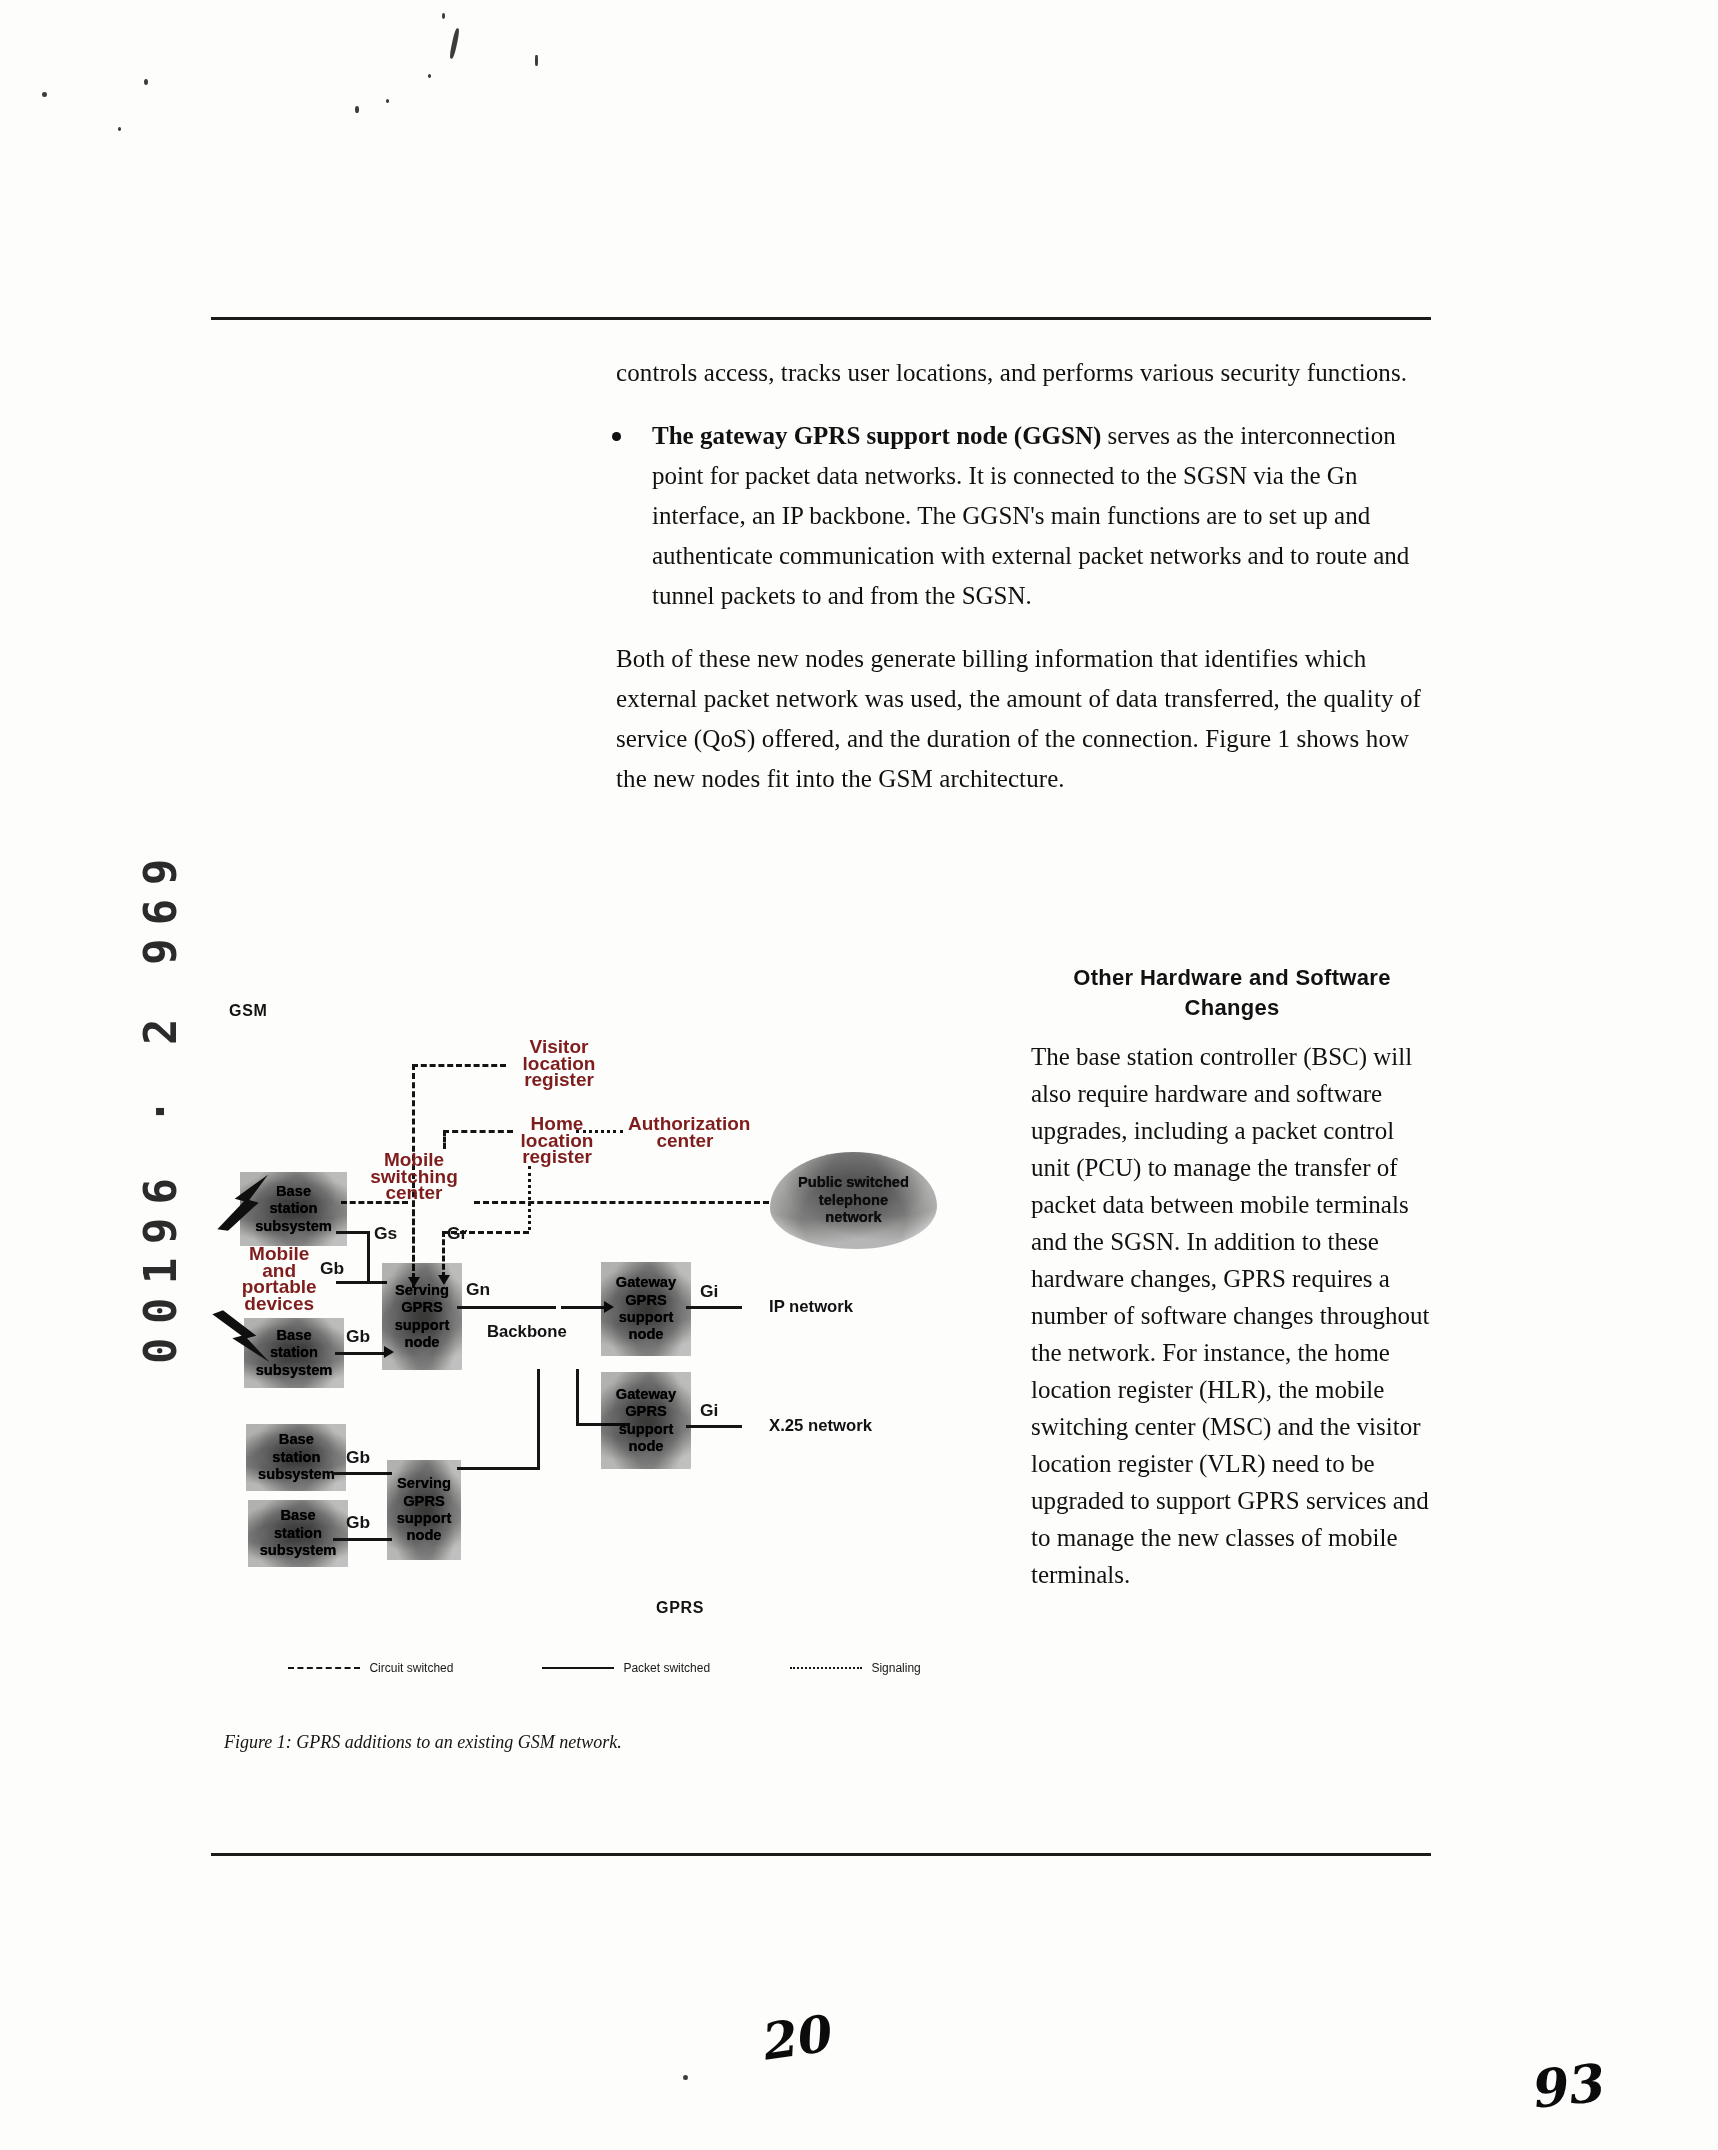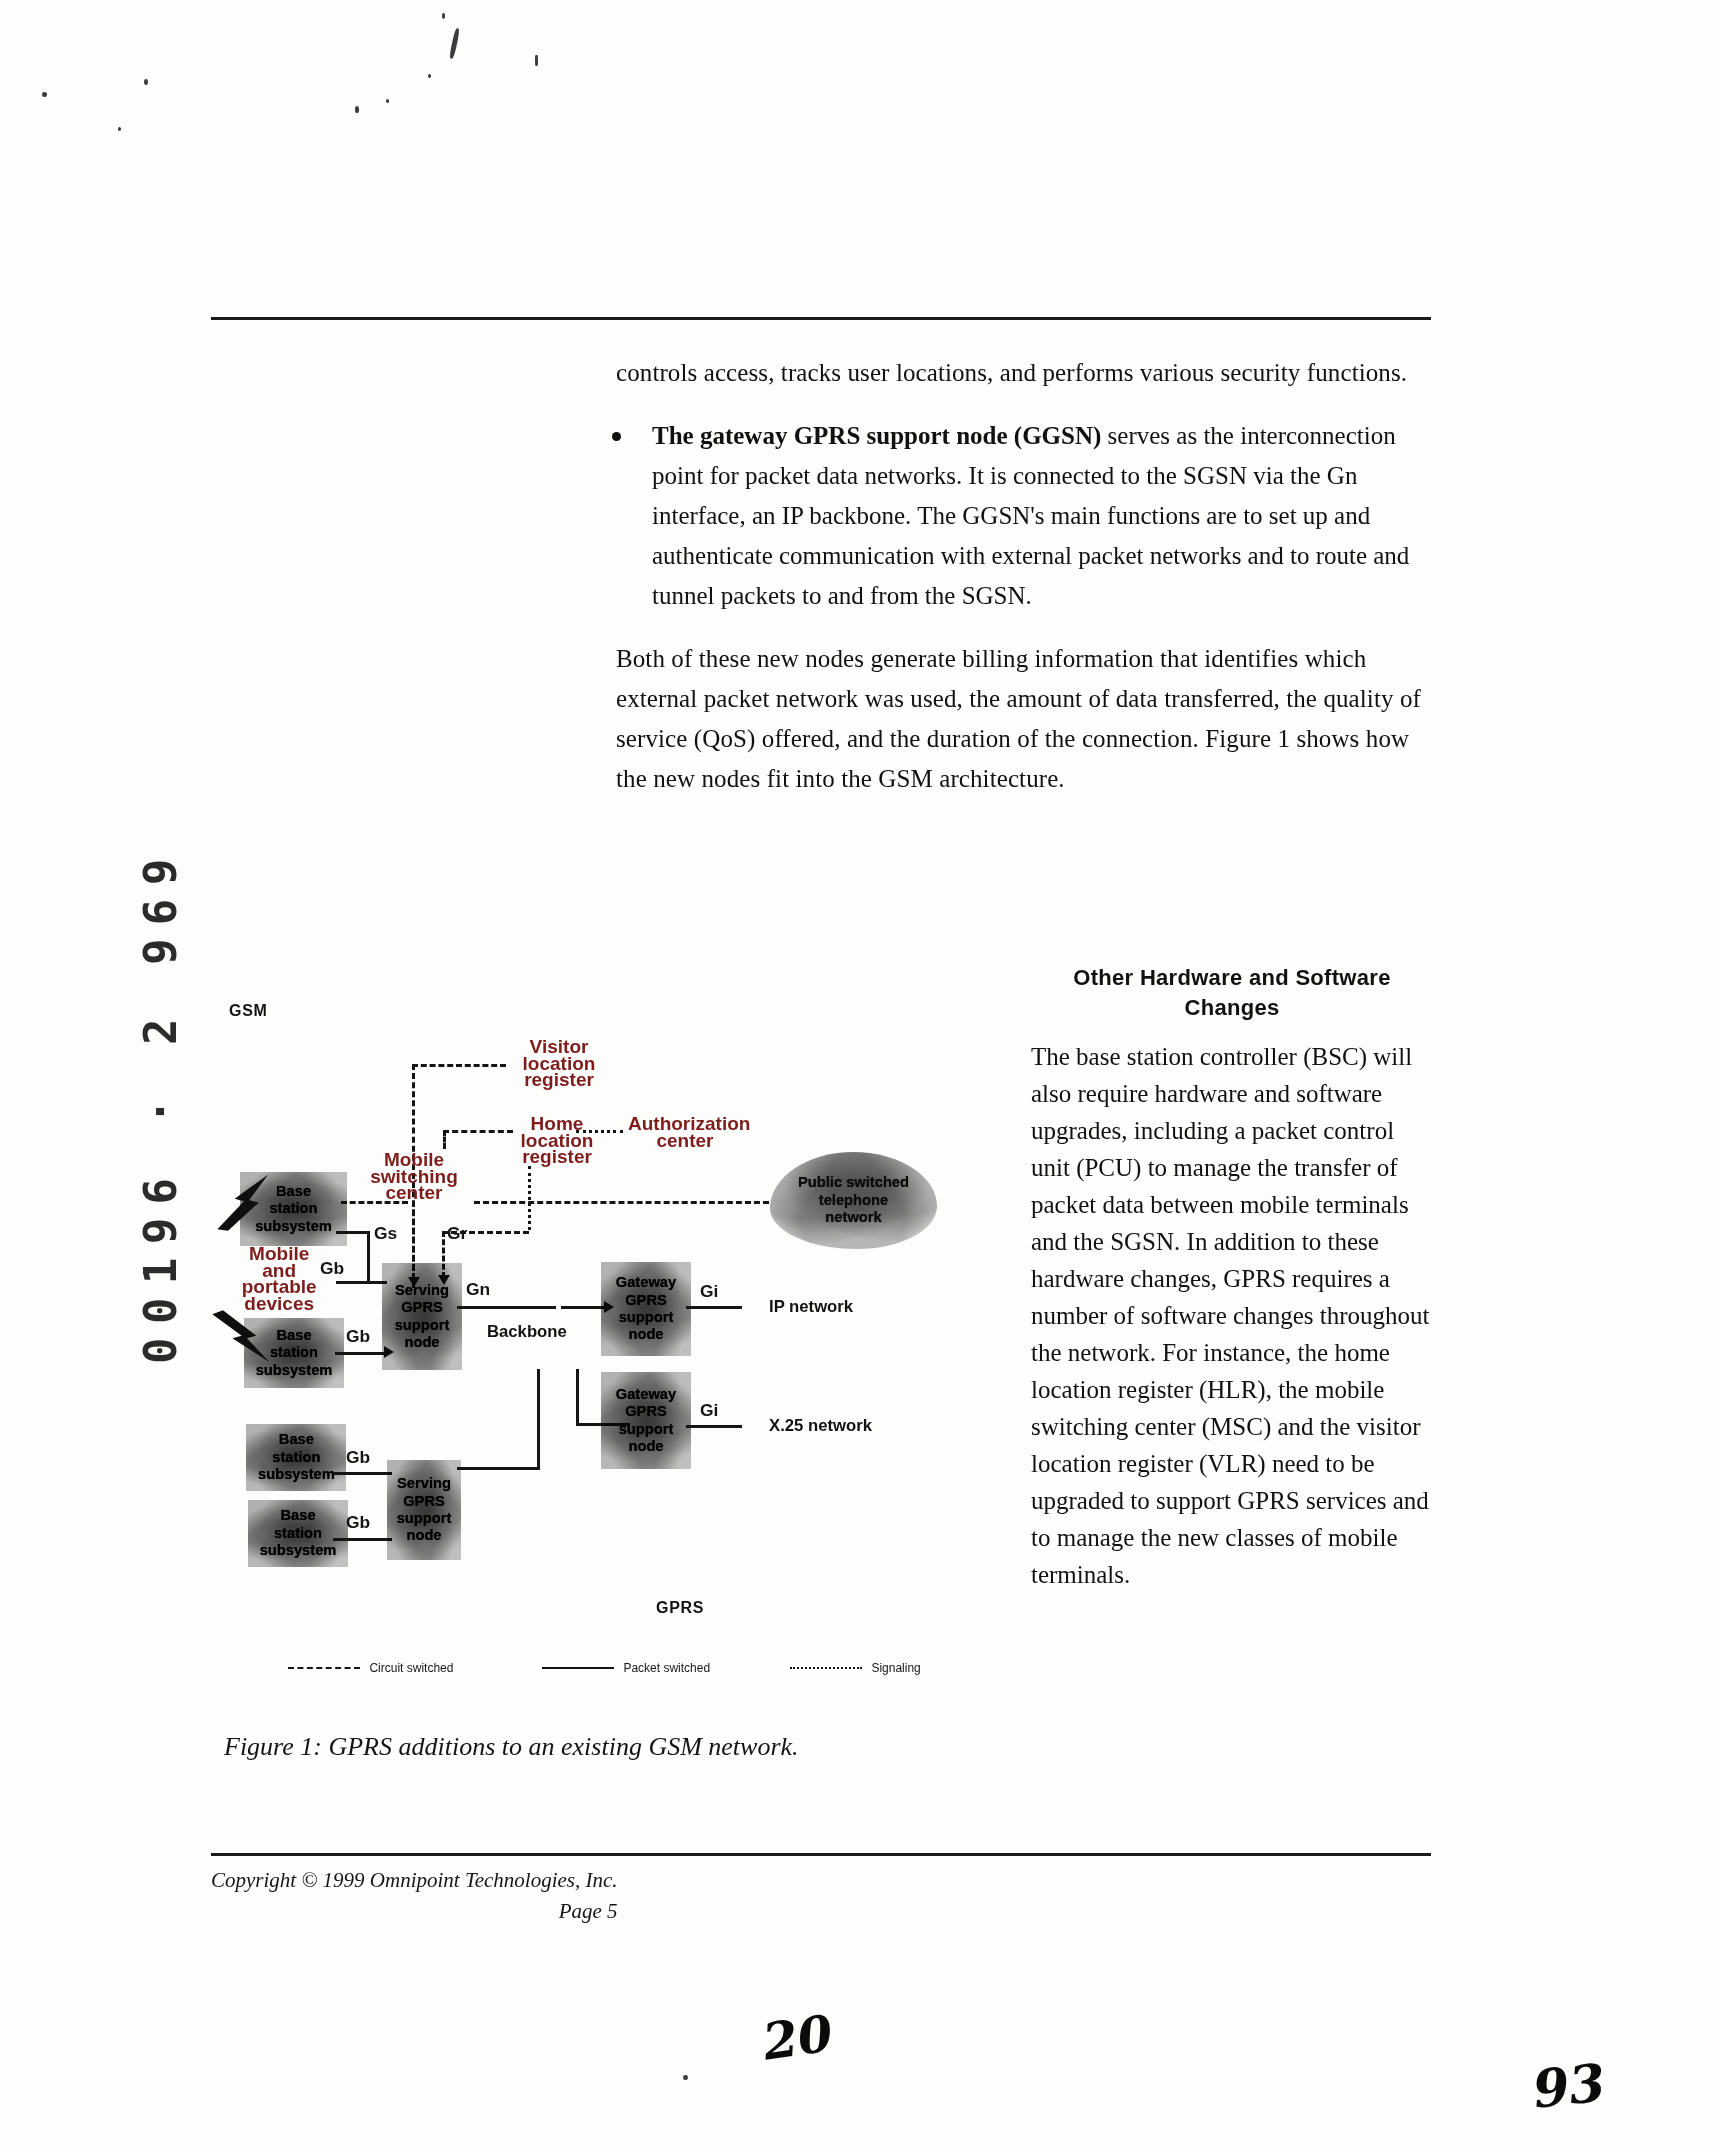--- a/index.html
+++ b/index.html
@@ -235,21 +235,21 @@
   .swatch.solid  { border-top: 2.7px solid  #151515; }
   .swatch.dotted { border-top: 2.7px dotted #151515; }
 
   
   .caption {
     position: absolute;
     left: 224px;
     top: 1732px;
     width: 736px;
     font-style: italic;
-    font-size: 26px;
+    font-size: 18px;
     color: #141414;
   }
 
   
   .footer {
     position: absolute;
     left: 211px;
     top: 1865px;
     width: 1220px;
     display: flex;
@@ -501,24 +501,20 @@
     </div>
     <div class="legend-item" style="left:502px;top:0px;">
       <span class="swatch dotted"></span>
       <span>Signaling</span>
     </div>
   </div>
 
   <div class="caption">Figure 1: GPRS additions to an existing GSM network.</div>
 
   <div class="footer">
-    <div class="footer-right">
-      <div>Copyright © 1999 Omnipoint Technologies, Inc.</div>
-      <div>Page 5</div>
-    </div>
   </div>
 
   <div class="margin-stamp">00196 · 2 969</div>
 
   <div class="handwrite hw-center">20</div>
   <div class="handwrite hw-corner">93</div>
 
 </div>
 
 

